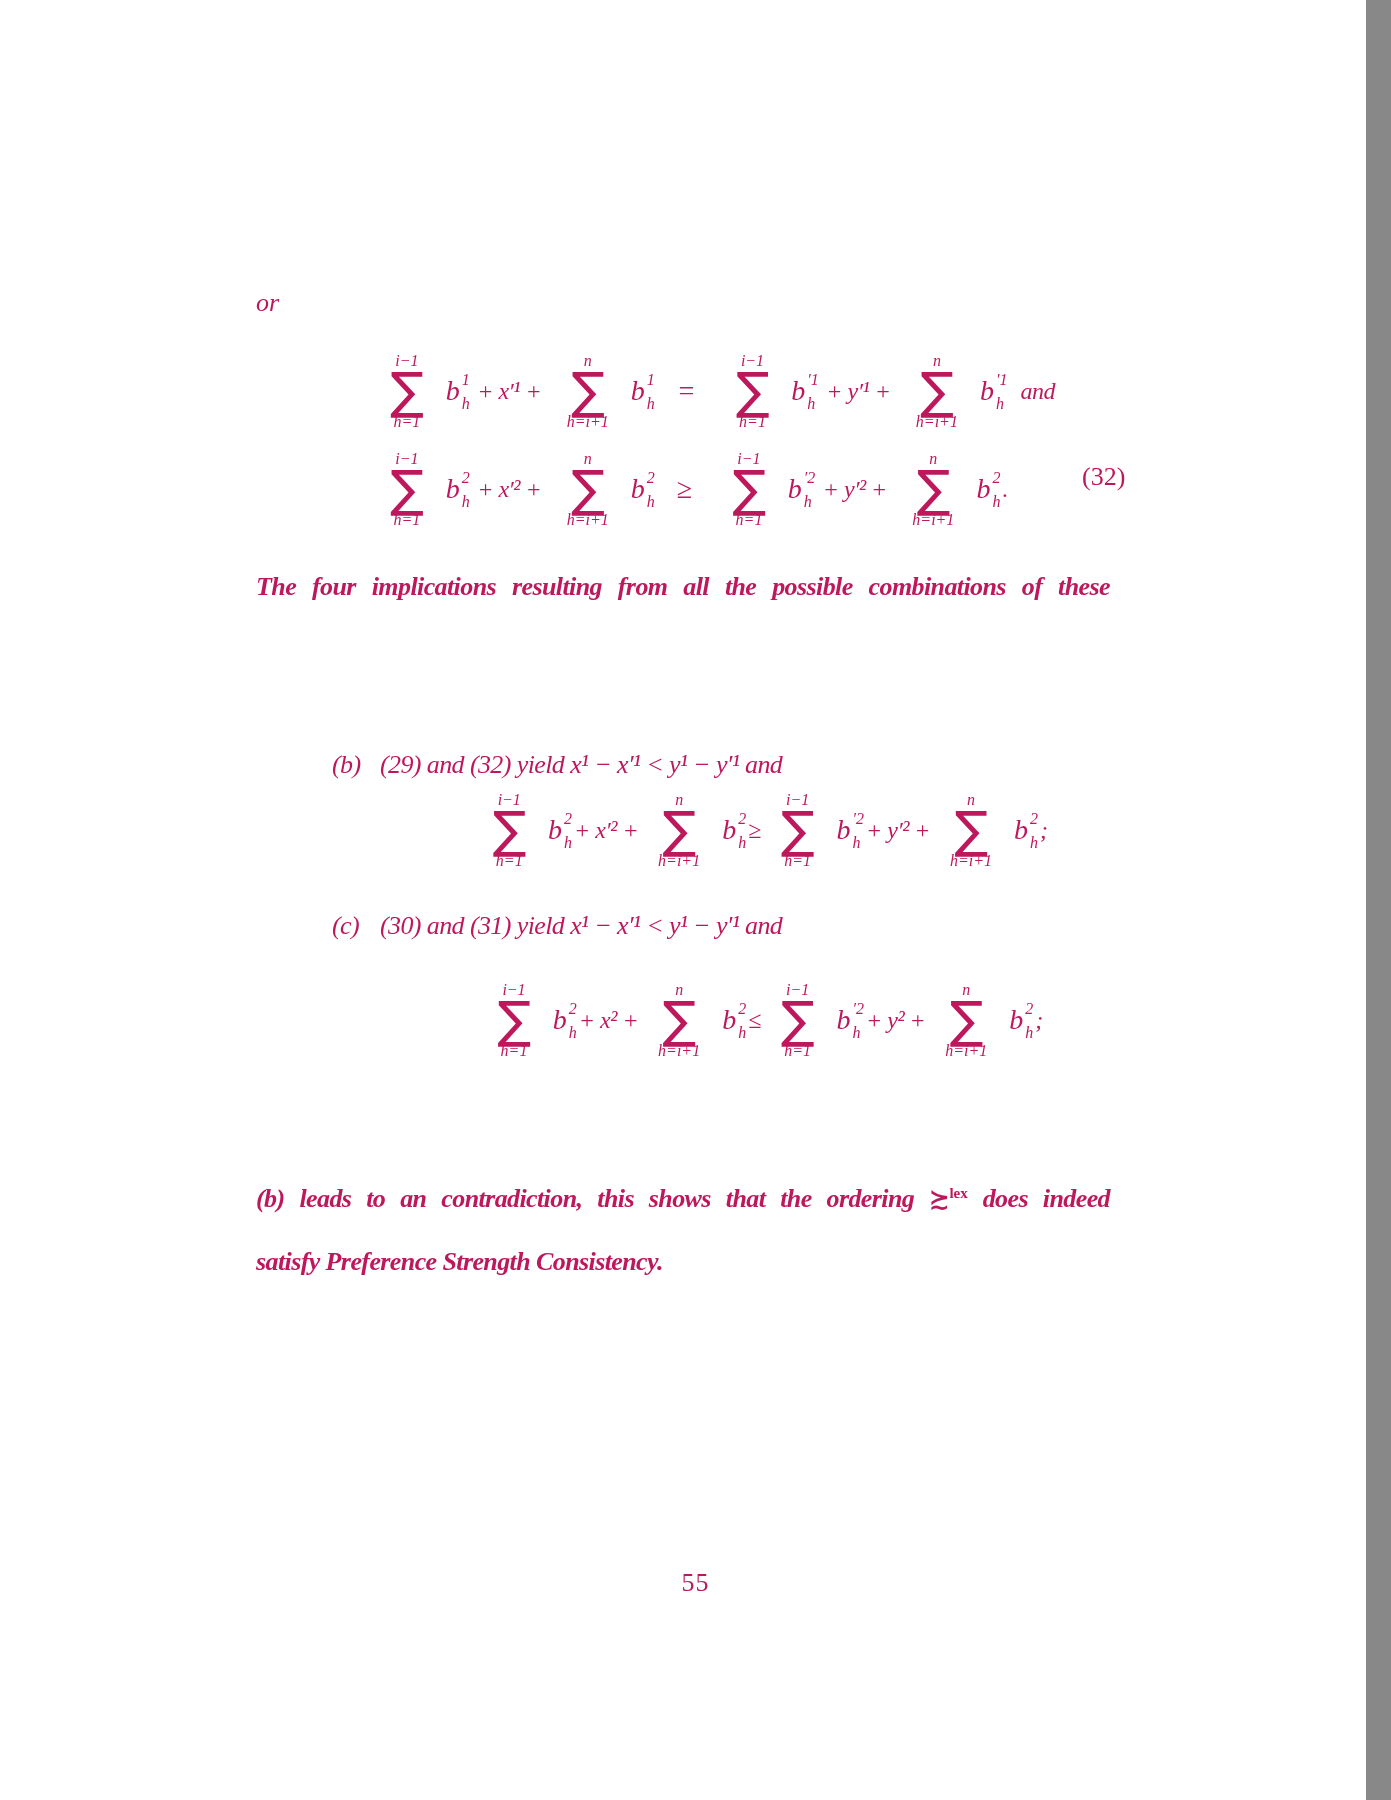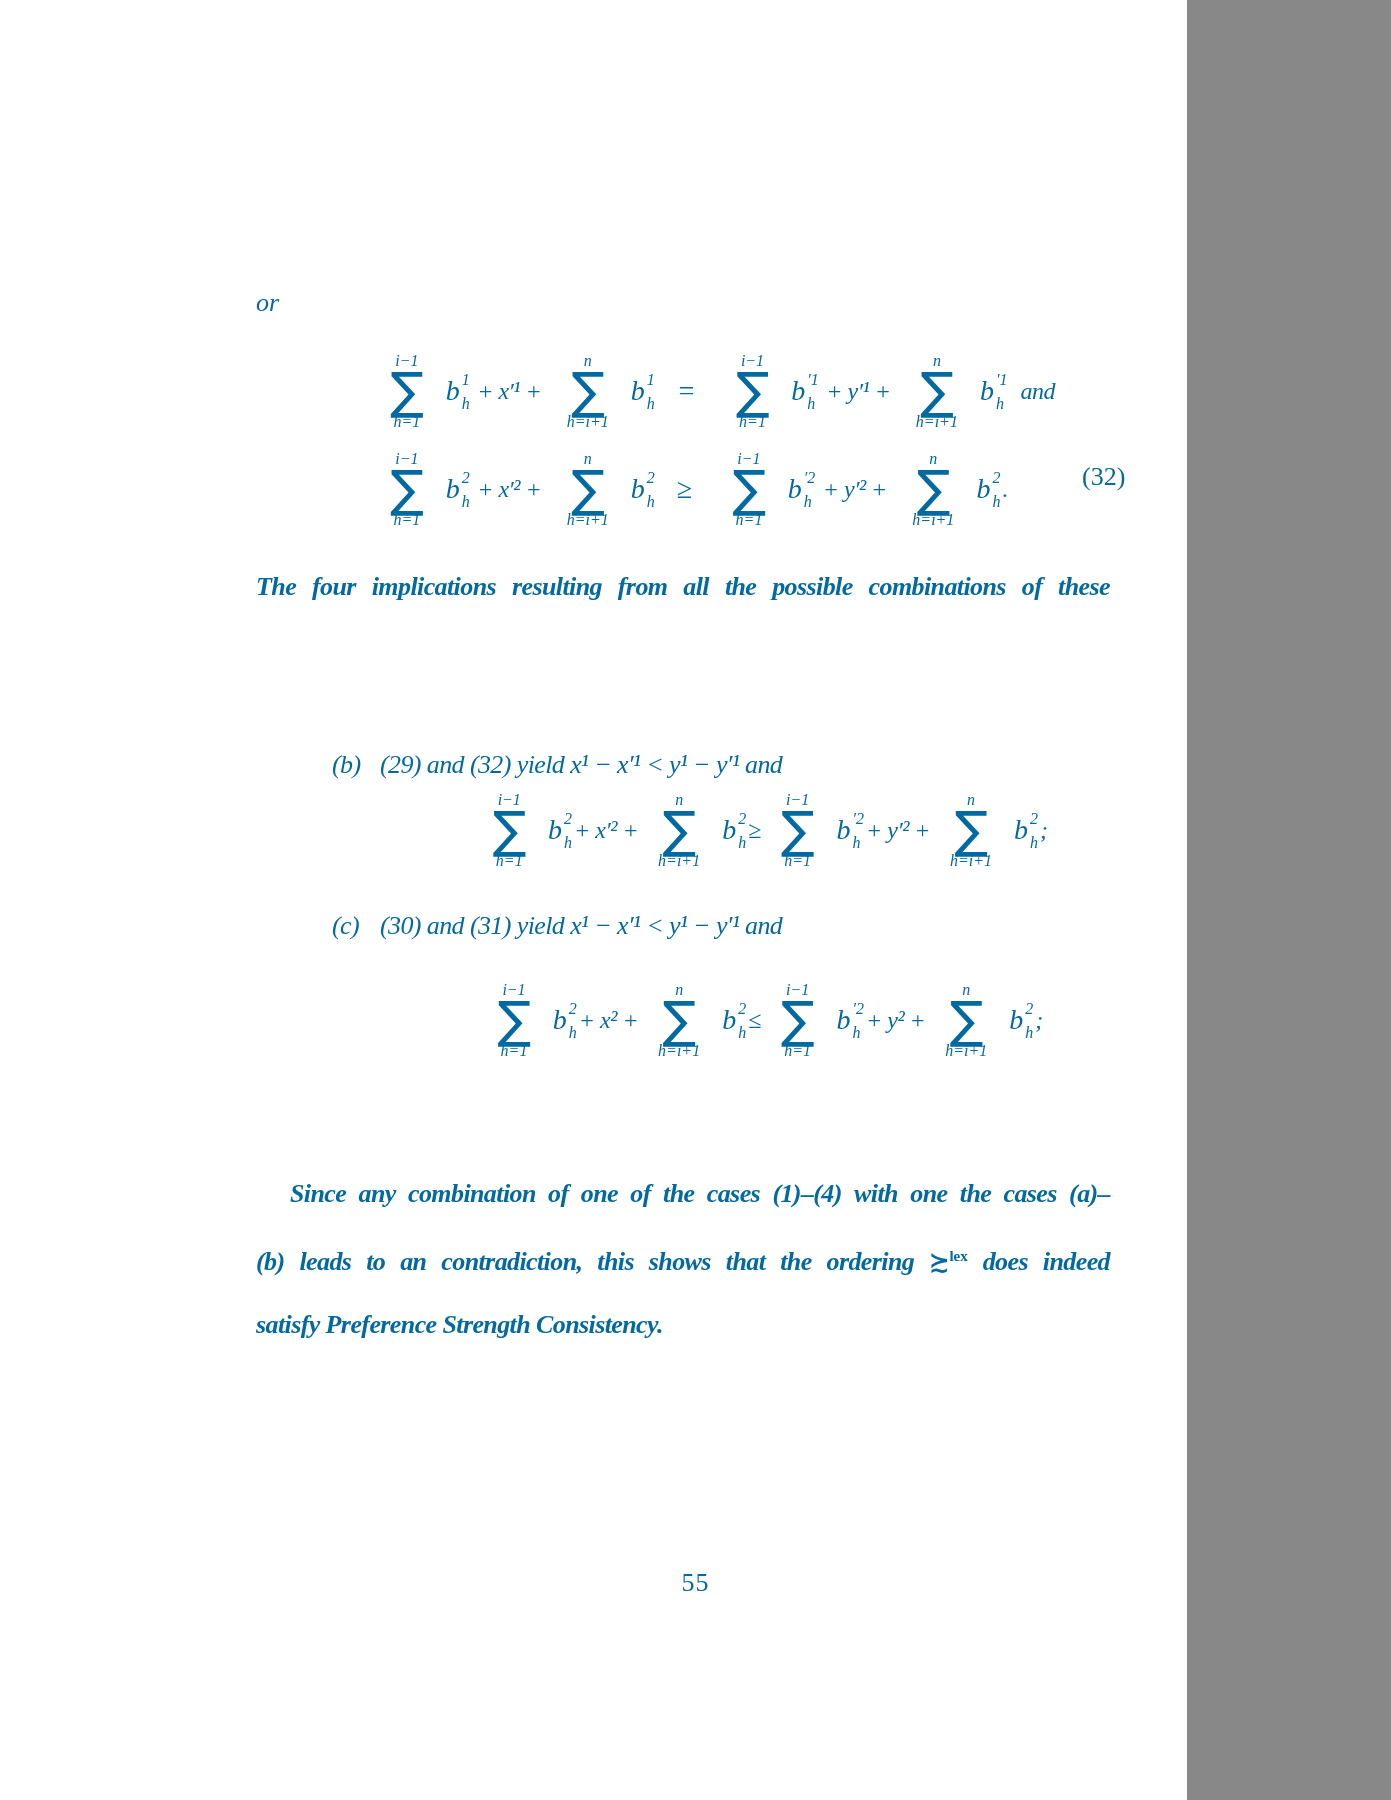--- a/index.html
+++ b/index.html
@@ -1,19 +1,19 @@
 <!DOCTYPE html>
 <html><head>
 <meta charset="utf-8">
 <style>
   html,body{margin:0;padding:0;background:#888;}
   .page{
-    position:relative; width:1187px; height:1800px; background:#ffffff;
+    position:relative; width:1348px; height:1800px; background:#ffffff;
     font-family:"Liberation Serif","DejaVu Serif",serif;
-    font-style:italic; color:#0369a1; overflow:hidden;
+    font-style:italic; color:#be185d; overflow:hidden;padding-left:18px;
   }
   .abs{position:absolute;}
   .pline{font-size:26px; line-height:63px; letter-spacing:-0.6px; white-space:normal;}
   .just{text-align:justify; text-align-last:justify;}
   .word-or{left:256px; top:288px; font-size:26px;}
   .para{left:256px; width:854px;font-weight:bold;}
   .para1{top:555px;}
   .para2{top:1162px;}
   .indent{text-indent:34px;}
   
@@ -172,20 +172,19 @@
         <span class="sk">
           <span class="">2</span>
           <span class="">h</span>
         </span>
       </span>
       <span class="mtx">;</span>
     </div>
 
 
   <div class="abs para para2">
-    <div class="pline just indent">Since any combination of one of the cases (1)–(4) with one the cases (a)–</div>
     <div class="pline just"><span>(b) leads to an contradiction, this shows that the ordering </span><span class="ssim">≿</span><span class="lexsup">lex</span><span> does indeed</span></div>
     <div class="pline">satisfy Preference Strength Consistency.</div>
   </div>
 
   <div class="abs pagenum">55</div>
 
 </div>
 
 </body></html>

